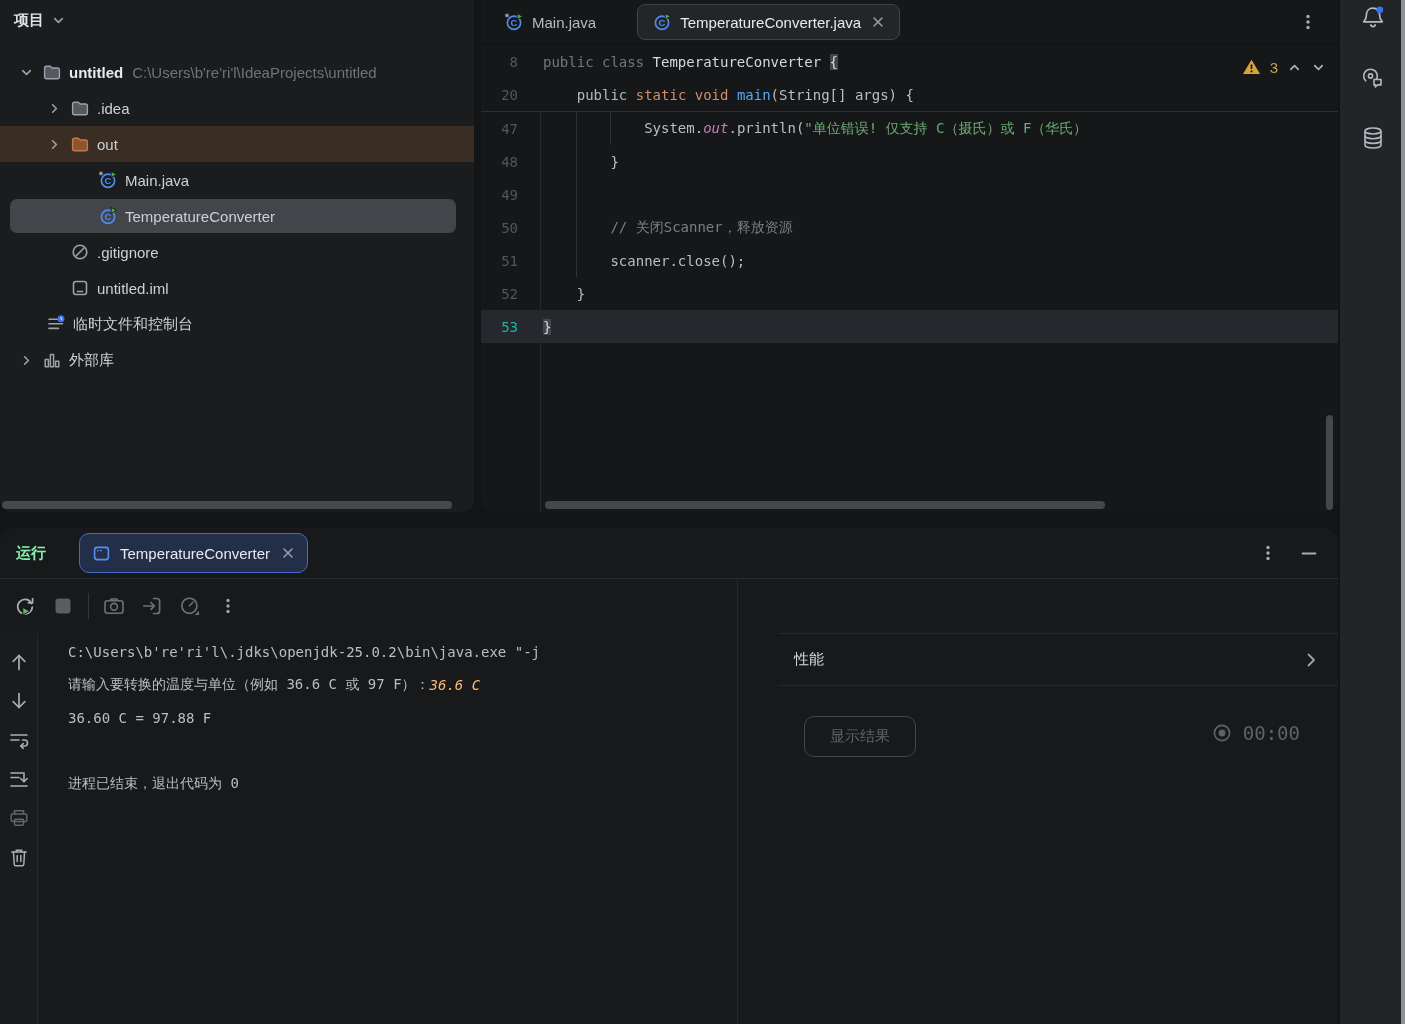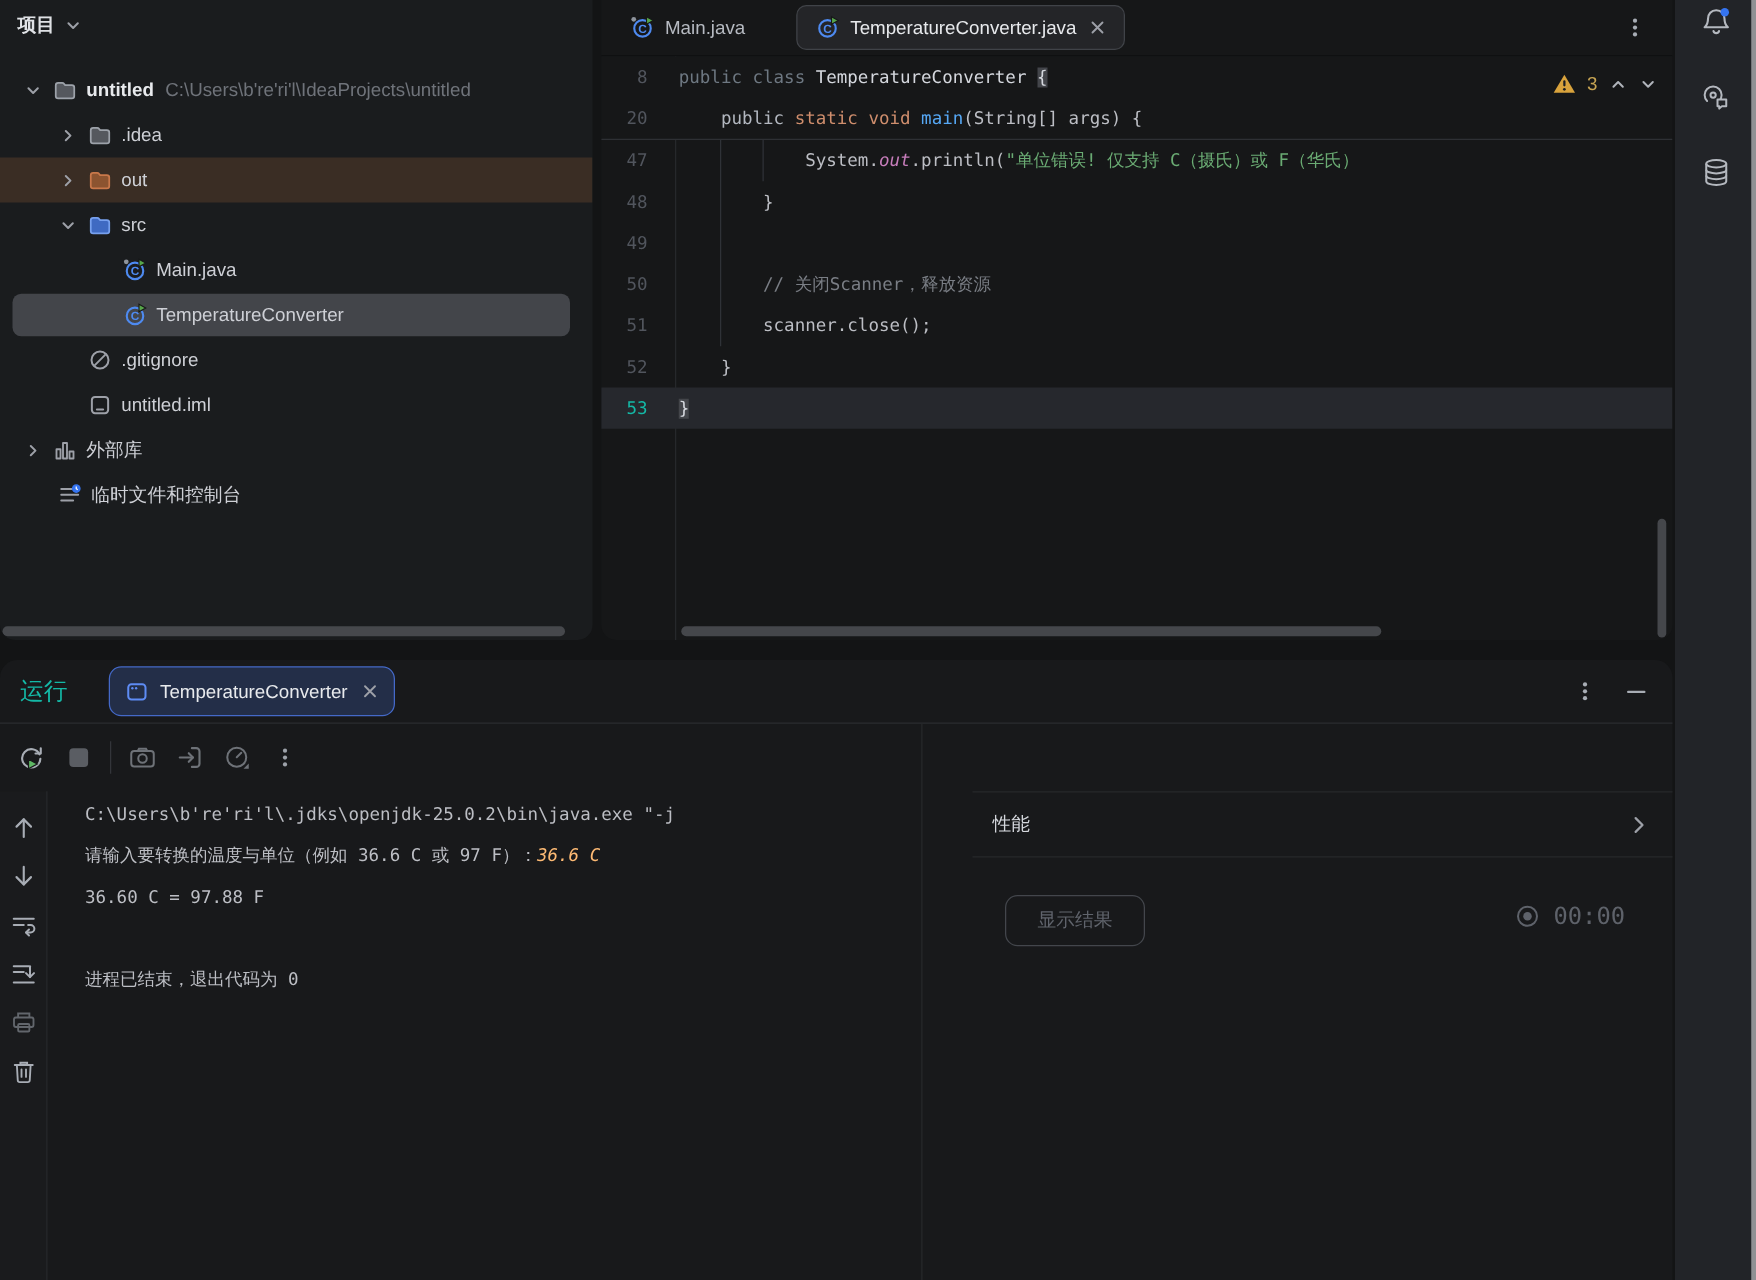--- a/index.html
+++ b/index.html
@@ -56,21 +56,21 @@
   .sg-plain{color:#BCBEC4}.sg-plain-bright{color:#D5D8DE}.sg-kwdim{color:#6E7882}
   .sg-pubgray{color:#B3B8C0}.sg-kw{color:#CF8E6D}.sg-method{color:#56A8F5}
   .sg-field{color:#C77DBB;font-style:italic}.sg-string{color:#6AAB73}
   .sg-comment{color:#7A7E85}.sg-brace{background:#43454A;color:#D5D8DE}
   .sg-input{color:#fdba74;font-style:italic}
 
   
   .runpanel{position:absolute;left:0;top:528px;width:1338px;height:496px;background:#18191B;
         border-radius:14px 14px 0 0;}
   .rheader{height:50px;display:flex;align-items:center;border-bottom:1px solid #2A2C30;position:relative;}
-  .rtitle{font-size:19px;font-weight:normal;color:#14b8a6;margin-left:16px;}
+  .rtitle{font-size:15px;font-weight:bold;color:#86efac;margin-left:16px;}
   .runtab{display:flex;align-items:center;gap:9px;height:38px;padding:0 12px;margin-left:33px;
         border:1px solid #4469C8;border-radius:10px;background:#232E48;color:#E8EAED;font-size:15px;}
   .rtabicon{color:#5E8CF5;display:inline-flex;}
   .rhicons{position:absolute;right:20px;display:flex;gap:24px;color:#A8ADB5;align-items:center;}
   .rbody{position:absolute;top:51px;left:0;right:0;bottom:0;}
   .rtoolbar{height:54px;display:flex;align-items:center;padding-left:12px;gap:12px;}
   .tbtn{width:26px;height:26px;display:flex;align-items:center;justify-content:center;color:#9DA2AA;}
   .tbtn.dim{color:#6E7278;}
   .tdiv{width:1px;height:26px;background:#33353A;}
   .rgutter{position:absolute;left:0;top:54px;bottom:0;width:37px;border-right:1px solid #26282B;
@@ -147,33 +147,20 @@
               <path d="M6 4l4 4-4 4" fill="none" stroke="currentColor" stroke-width="1.7" stroke-linecap="round" stroke-linejoin="round"></path>
             </svg>
           </span>
           <span class="ticon icn">
             <svg width="20" height="20" viewBox="0 0 20 20">
               <path d="M2.6 6.2c0-1 .8-1.9 1.9-1.9h3.3c.5 0 1 .2 1.3.6l1 1.1h5.4c1 0 1.9.8 1.9 1.9v6.9c0 1-.8 1.9-1.9 1.9H4.5c-1 0-1.9-.8-1.9-1.9z" fill="#8C5430" stroke="#C9784A" stroke-width="1.4"></path>
             </svg>
           </span>
           <span class="tlabel">out</span>
         </div>
-        <div class="trow" style="padding-left: 40px;">
-          <span class="chev icn">
-            <svg width="15" height="15" viewBox="0 0 16 16">
-              <path d="M4 6l4 4 4-4" fill="none" stroke="currentColor" stroke-width="1.7" stroke-linecap="round" stroke-linejoin="round"></path>
-            </svg>
-          </span>
-          <span class="ticon icn">
-            <svg width="20" height="20" viewBox="0 0 20 20">
-              <path d="M2.6 6.2c0-1 .8-1.9 1.9-1.9h3.3c.5 0 1 .2 1.3.6l1 1.1h5.4c1 0 1.9.8 1.9 1.9v6.9c0 1-.8 1.9-1.9 1.9H4.5c-1 0-1.9-.8-1.9-1.9z" fill="#3F6AC2" stroke="#77A0EE" stroke-width="1.4"></path>
-            </svg>
-          </span>
-          <span class="tlabel">src</span>
-        </div>
         <div class="trow" style="padding-left: 96px;">
           <span class="ticon icn">
             <svg width="20" height="20" viewBox="0 0 20 20">
               <circle cx="3" cy="3.4" r="1.9" fill="#8E949C"></circle>
               <circle cx="10" cy="10.7" r="6.6" fill="none" stroke="#4E8AF0" stroke-width="1.7"></circle>
               <text x="10" y="14.2" font-size="9.5" font-weight="700" fill="#4E8AF0" text-anchor="middle" font-family="Liberation Sans,sans-serif">C</text>
               <path d="M13.2 1.4l5.4 3-5.4 3z" fill="#57A64A" stroke="#161718" stroke-width="0.9"></path>
             </svg>
           </span>
           <span class="tlabel">Main.java</span>
@@ -199,42 +186,42 @@
         </div>
         <div class="trow" style="padding-left: 68px;">
           <span class="ticon icn">
             <svg width="20" height="20" viewBox="0 0 20 20">
               <rect x="3.5" y="3.5" width="13" height="13" rx="2.5" fill="none" stroke="#9DA0A8" stroke-width="1.6"></rect>
               <path d="M7.5 13.5h5" stroke="#9DA0A8" stroke-width="1.6" stroke-linecap="round"></path>
             </svg>
           </span>
           <span class="tlabel">untitled.iml</span>
         </div>
-        <div class="trow" style="padding-left: 12px;">
-          <span class="chev icn">
-            <svg width="15" height="15" viewBox="0 0 16 16">
-              <path d="M6 4l4 4-4 4" fill="none" stroke="currentColor" stroke-width="1.7" stroke-linecap="round" stroke-linejoin="round"></path>
-            </svg>
-          </span>
-          <span class="ticon icn">
-            <svg width="20" height="20" viewBox="0 0 20 20">
-              <path d="M3.2 16.8v-7.4h3.2v7.4zM8.4 16.8V4.4h3.2v12.4zM13.6 16.8v-5.6h3.2v5.6z" fill="none" stroke="#9DA0A8" stroke-width="1.5" stroke-linejoin="round"></path>
-            </svg>
-          </span>
-          <span class="tlabel">外部库</span>
-        </div>
         <div class="trow" style="padding-left: 44px;">
           <span class="ticon icn">
             <svg width="20" height="20" viewBox="0 0 20 20">
               <path d="M3 5.2h8.5M3 9.8h13.5M3 14.4h9.5" fill="none" stroke="#9DA0A8" stroke-width="1.6" stroke-linecap="round"></path>
               <circle cx="15" cy="4.8" r="3.5" fill="#3574F0"></circle>
               <path d="M15 3.2v1.7l1.2.9" stroke="#FFFFFF" stroke-width="1" fill="none"></path>
             </svg>
           </span>
           <span class="tlabel">临时文件和控制台</span>
+        </div>
+        <div class="trow" style="padding-left: 12px;">
+          <span class="chev icn">
+            <svg width="15" height="15" viewBox="0 0 16 16">
+              <path d="M6 4l4 4-4 4" fill="none" stroke="currentColor" stroke-width="1.7" stroke-linecap="round" stroke-linejoin="round"></path>
+            </svg>
+          </span>
+          <span class="ticon icn">
+            <svg width="20" height="20" viewBox="0 0 20 20">
+              <path d="M3.2 16.8v-7.4h3.2v7.4zM8.4 16.8V4.4h3.2v12.4zM13.6 16.8v-5.6h3.2v5.6z" fill="none" stroke="#9DA0A8" stroke-width="1.5" stroke-linejoin="round"></path>
+            </svg>
+          </span>
+          <span class="tlabel">外部库</span>
         </div>
       </div>
     <div class="pscroll"></div>
   </section>
 
   <section class="editor">
     <div class="tabbar">
       <div id="etabs" style="display:flex;align-items:center;">
           <div class="etab">
             <span class="icn">

